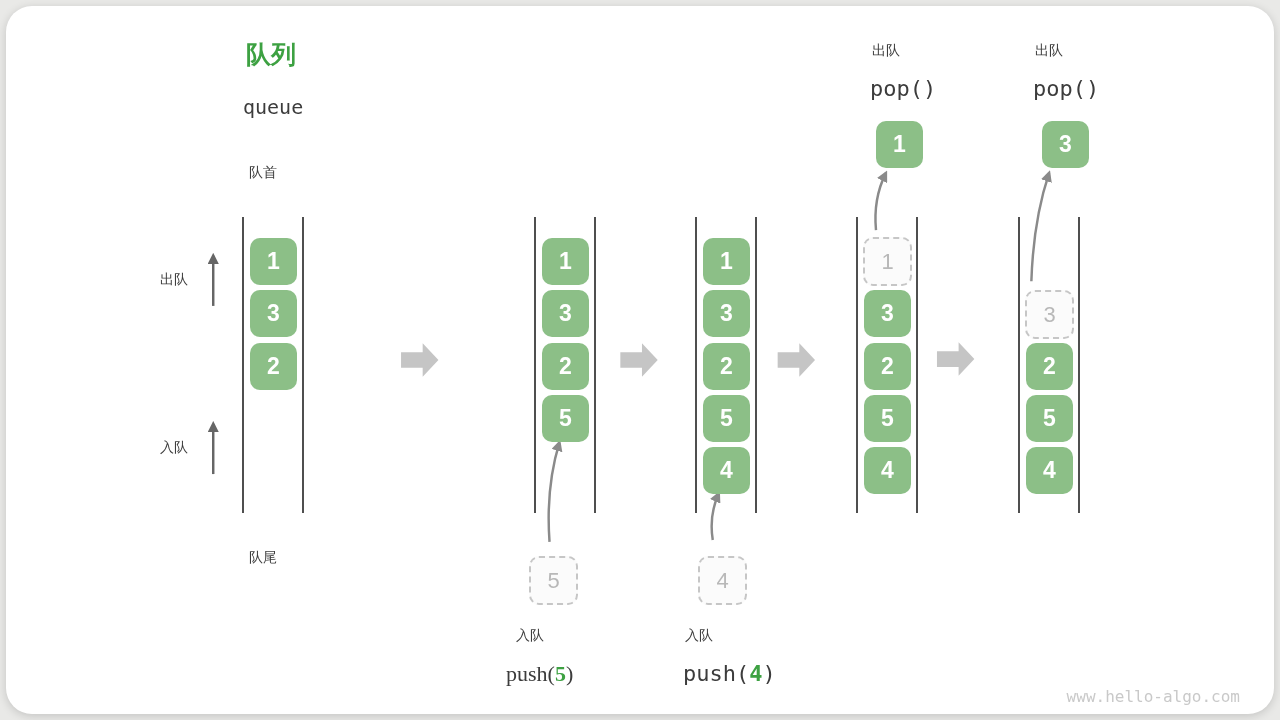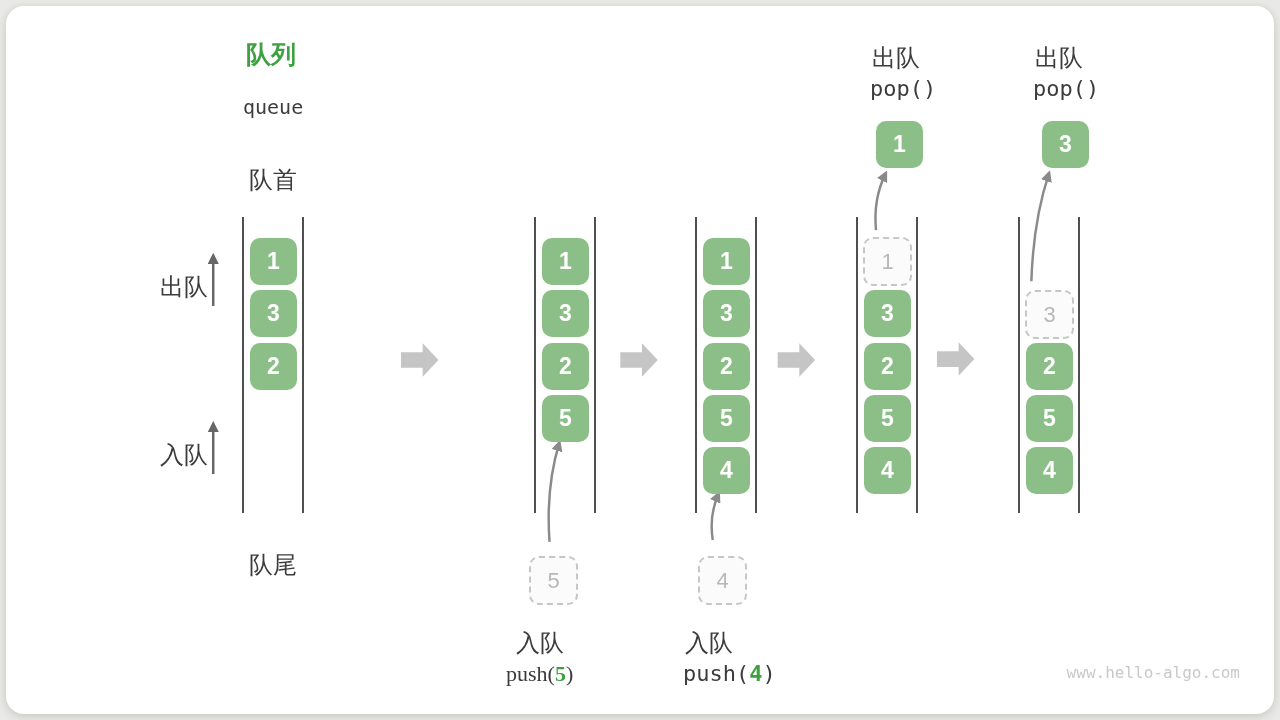--- a/index.html
+++ b/index.html
@@ -8,27 +8,27 @@
     --block-arrow-gray: #c5c5c5;
     --channel-line: #4f4f4f;
     --text-dark: #3c3c3c;
     --ghost-gray: #b8b8b8;
     --watermark-gray: #c9c9c9;
   }
   * { margin:0; padding:0; box-sizing:border-box; }
   html,body { width:1280px; height:720px; overflow:hidden; background:#e9e9e7; }
   .card {
     position:absolute; left:6px; top:6px; right:6px; bottom:6px;
-    background:#ffffff; border-radius:18px;
+    background:#ffffff; border-radius:26px;
     box-shadow:0 2px 10px rgba(0,0,0,0.16);
   }
   .abs { position:absolute; }
   .zh {
     font-family:"Liberation Sans", sans-serif;
-    color:var(--text-dark); font-size:24px; white-space:nowrap;
+    color:var(--text-dark); font-size:14px; white-space:nowrap;
   }
   .zh.bold { font-weight:normal; }
   .mono {
     font-family:"DejaVu Sans Mono","Liberation Mono", monospace;
     color:var(--text-dark); font-size:22px; white-space:nowrap;
   }
   .title-zh {
     font-family:"Liberation Sans", sans-serif;
     font-size:25px; font-weight:bold; color:var(--accent-green); white-space:nowrap;
   }
@@ -48,21 +48,21 @@
     font-family:"Liberation Sans", sans-serif; font-weight:bold; font-size:23px;
   }
   .cell.ghost {
     width:49px; height:49px;
     background:#fbfbfb; border:2px dashed #c6c6c6;
     color:var(--ghost-gray); font-weight:normal; font-size:22px;
   }
   .arg-green { color:var(--accent-green); font-weight:bold; }
   .overlay { position:absolute; left:0; top:0; width:100%; height:100%; pointer-events:none; }
   .watermark {
-    position:absolute; right:34px; bottom:32px;
+    position:absolute; right:34px; bottom:8px;
     font-family:"DejaVu Sans Mono","Liberation Mono", monospace;
     font-size:16px; color:var(--watermark-gray); white-space:nowrap;
   }
 </style>
 </head>
 <body>
 
 <div class="card">
 
   <div class="abs title-zh" style="left:240px; top:32px;">队列</div>

